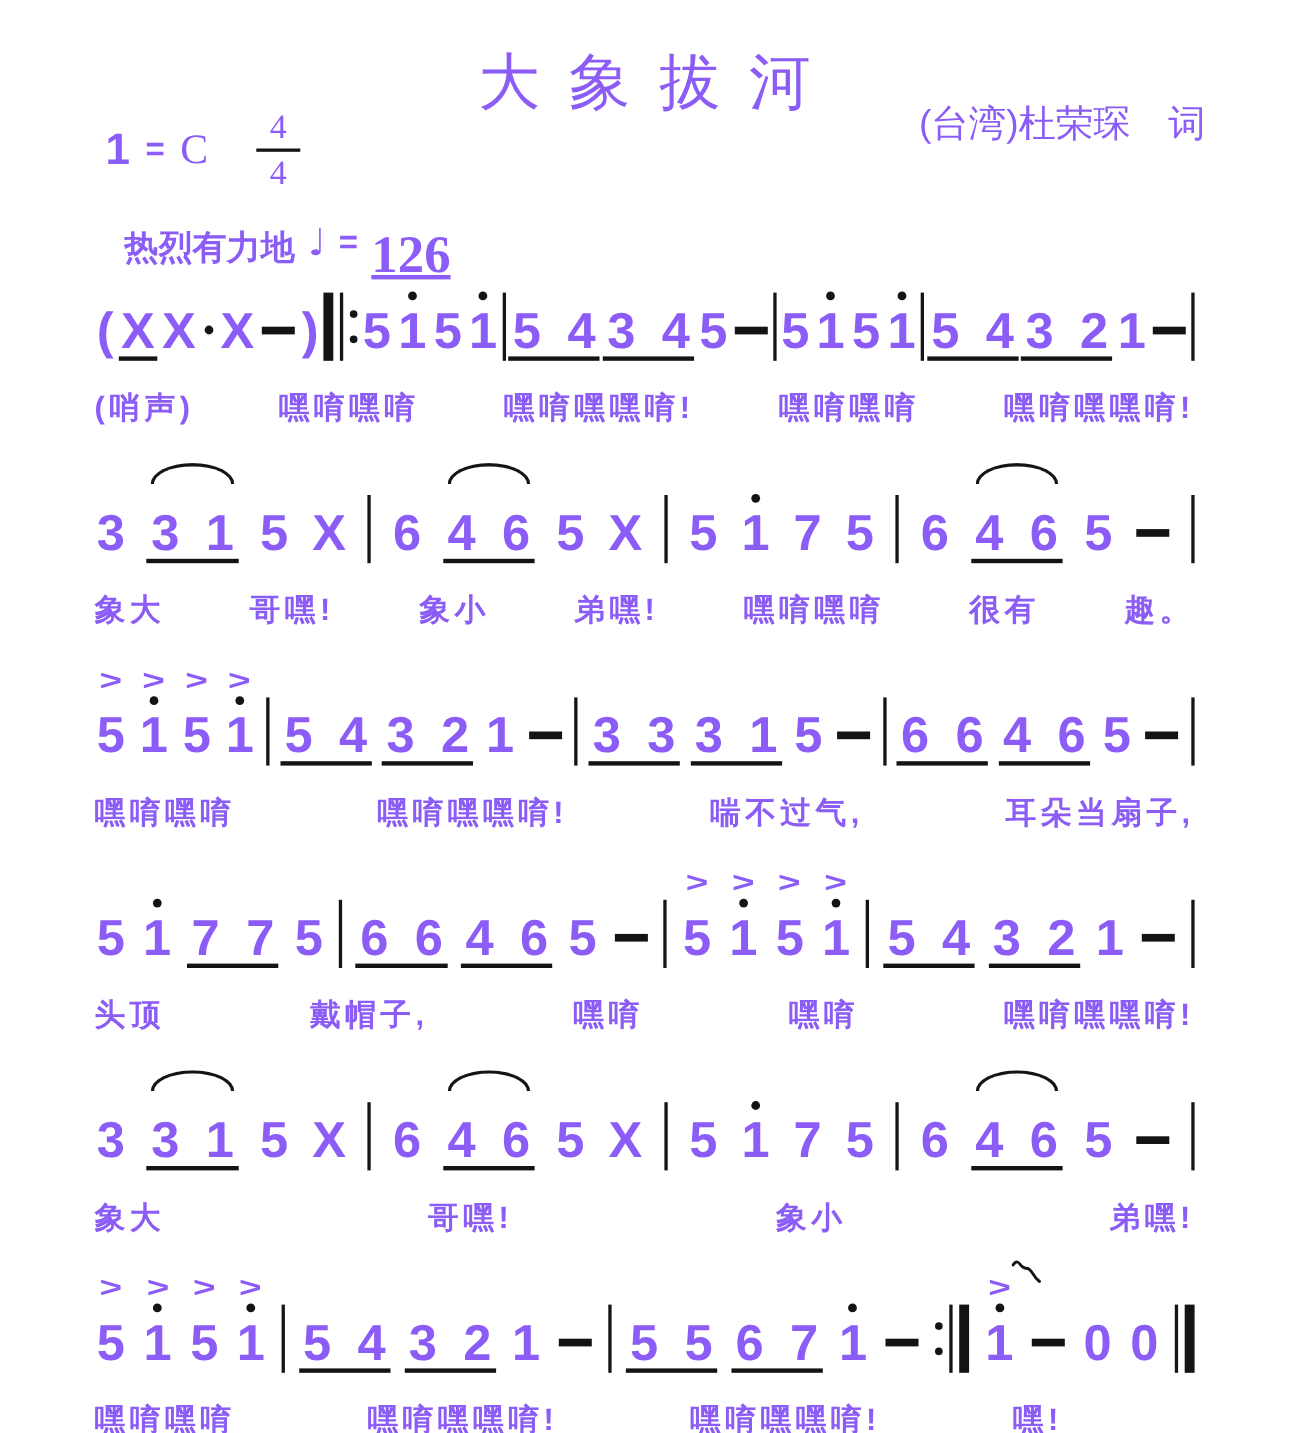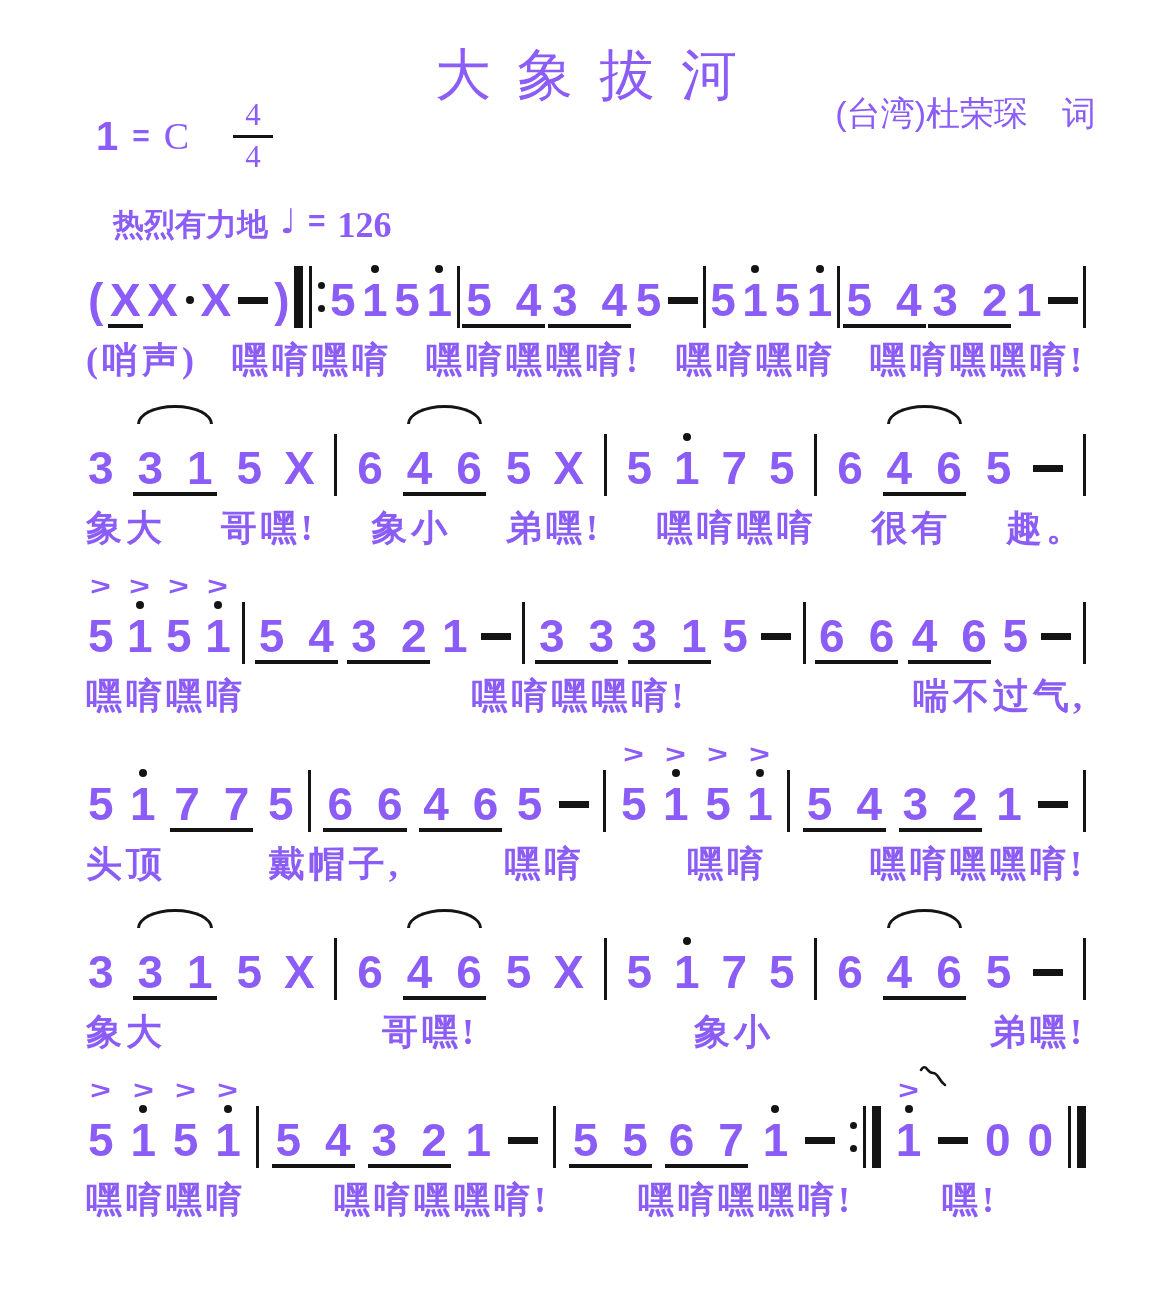--- a/index.html
+++ b/index.html
@@ -16,28 +16,28 @@
   .meter{display:inline-flex;flex-direction:column;align-items:center;margin-left:30px;
          font-family:"Liberation Serif",serif;font-size:31px;line-height:1.12;}
   .meter-top{border-bottom:3px solid #141414;padding:0 12px 2px;}
   .meter-bottom{padding-top:2px;}
   .credits{position:absolute;right:76px;top:88px;text-align:right;font-size:34px;
            font-weight:500;line-height:1.5;}
   .tempo{position:absolute;left:113px;top:174px;display:flex;align-items:flex-start;gap:12px;
          font-size:31px;font-weight:600;margin-top:30px;}
   .tempo-note{font-family:"DejaVu Sans",sans-serif;font-size:34px;line-height:1;}
   .tempo-eq{font-size:30px;}
-  .tempo-val{font-family:"Liberation Serif",serif;font-size:36px;font-weight:600;}
+  .tempo-val{font-family:"Liberation Serif",serif;font-size:48px;font-weight:600;text-decoration:underline;}
 
   
   .score{position:absolute;top:236px;left:86px;right:86px;}
   .system{display:block;margin-bottom:20px;}
   .notes-row{display:flex;justify-content:space-between;align-items:flex-end;height:92px;}
   .lyrics-row{display:flex;justify-content:space-between;align-items:baseline;
-              margin-top:8px;height:48px;font-size:36px;font-weight:600;letter-spacing:4px;font-family:Liberation Serif, serif;}
+              margin-top:24px;height:48px;font-size:28px;font-weight:600;letter-spacing:4px;}
   .lyseg{white-space:pre;}
 
   .tok{display:inline-flex;flex-direction:column;align-items:center;position:relative;
        border-bottom:4px solid transparent;padding:0 2px;}
   .tok.ul{border-bottom-color:#141414;}
   .r-acc{height:26px;display:flex;align-items:flex-end;justify-content:center;}
   .r-dot{height:14px;display:flex;align-items:center;justify-content:center;}
   .r-main{height:48px;display:flex;align-items:center;justify-content:center;}
   .num{font-size:46px;font-weight:700;line-height:48px;}
   .paren{font-size:46px;font-weight:600;line-height:48px;}
@@ -658,20 +658,21 @@
             <span class="r-main">
               <span class="dashbar"></span>
             </span>
           </span>
           <span class="bar"></span>
         </div>
         <div class="lyrics-row">
           <span class="lyseg">嘿唷嘿唷</span>
           <span class="lyseg">嘿唷嘿嘿唷!</span>
           <span class="lyseg">喘不过气,</span>
+          <span class="lyseg">耳朵当扇子,</span>
         </div>
       </section>
       <section class="system">
         <div class="notes-row">
           <span class="tok">
             <span class="r-acc"></span>
             <span class="r-dot"></span>
             <span class="r-main">
               <span class="num">5</span>
             </span>

